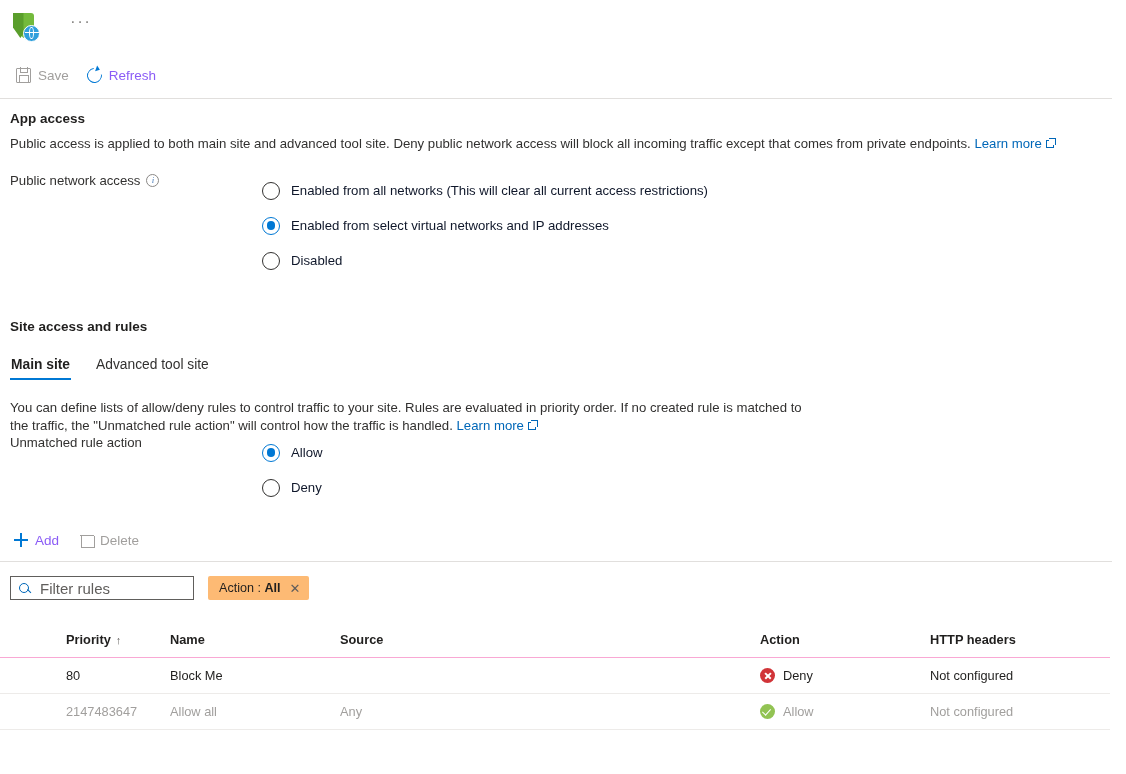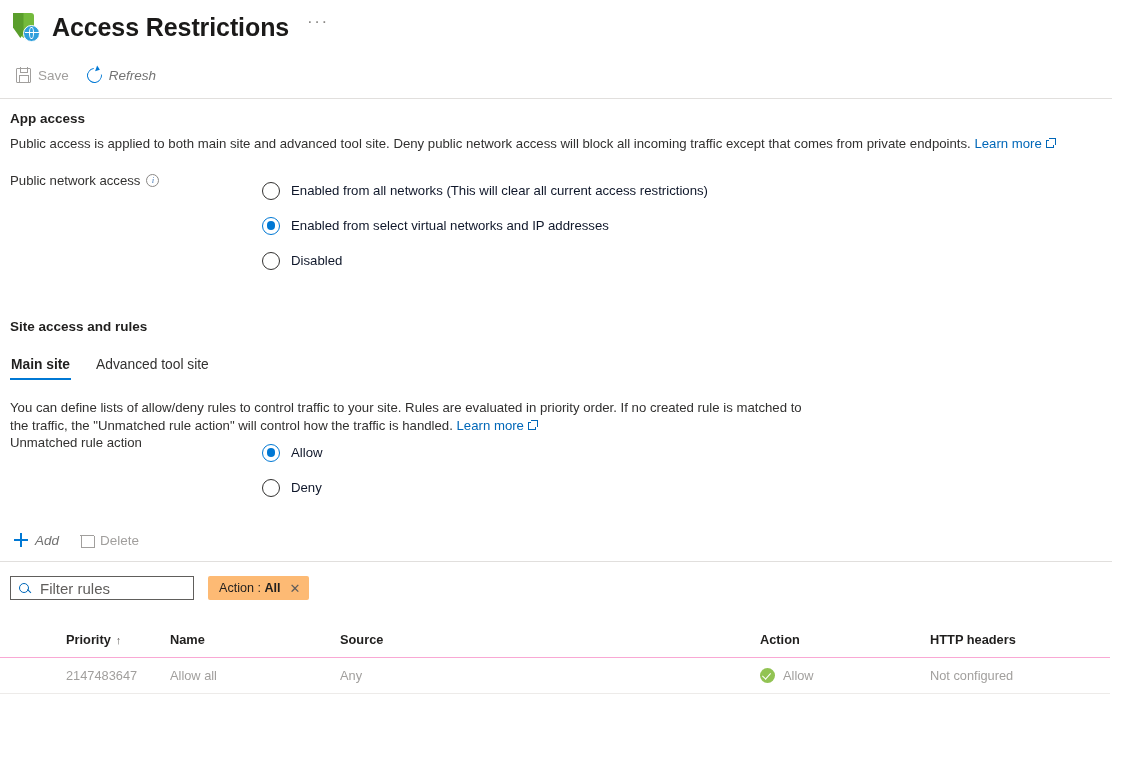--- a/index.html
+++ b/index.html
@@ -82,21 +82,21 @@
     margin-top: 12px;
   }
   .cmd {
     display: flex; align-items: center;
     gap: 7px;
     font-size: 13.5px;
     cursor: pointer;
     white-space: nowrap;
   }
   .cmd.disabled { color: #a19f9d; cursor: default; }
-  .cmd.enabled { color: #737373; font-style: italic; }
+  .cmd.enabled { color: #8b5cf6; }
 
   .icon-save {
     width: 15px; height: 15px;
     border: 1.5px solid #a19f9d;
     border-radius: 1px;
     position: relative;
   }
   .icon-save::before {
     content: ""; position: absolute;
     left: 2.6px; top: -1.5px; width: 6.4px; height: 5px;
@@ -396,21 +396,20 @@
 </style>
 </head>
 <body>
 
 <div class="titlebar">
   <div class="title-icon">
     <div class="shield"></div>
     <div class="shield-dark"></div>
     <div class="globe"></div>
   </div>
-  <div class="page-title">Access Restrictions</div>
   <div class="ellipsis-btn">···</div>
 </div>
 
 <div class="commandbar">
   <div class="cmd disabled">
     <span class="icon-save"></span>
     <span>Save</span>
   </div>
   <div class="cmd enabled">
     <span class="icon-refresh"></span>
@@ -509,20 +508,32 @@
     <thead>
       <tr>
         <th class="col-pad"><span>Priority</span><span class="sort-arrow">↑</span></th>
         <th>Name</th>
         <th>Source</th>
         <th>Action</th>
         <th>HTTP headers</th>
       </tr>
     </thead>
     <tbody>
+      <tr>
+        <td class="col-pad">80</td>
+        <td>Block Me</td>
+        <td></td>
+        <td>
+          <span class="action-cell">
+            <span class="badge deny"></span>
+            <span>Deny</span>
+          </span>
+        </td>
+        <td>Not configured</td>
+      </tr>
       <tr class="dimmed">
         <td class="col-pad">2147483647</td>
         <td>Allow all</td>
         <td>Any</td>
         <td>
           <span class="action-cell">
             <span class="badge allow"></span>
             <span>Allow</span>
           </span>
         </td>

